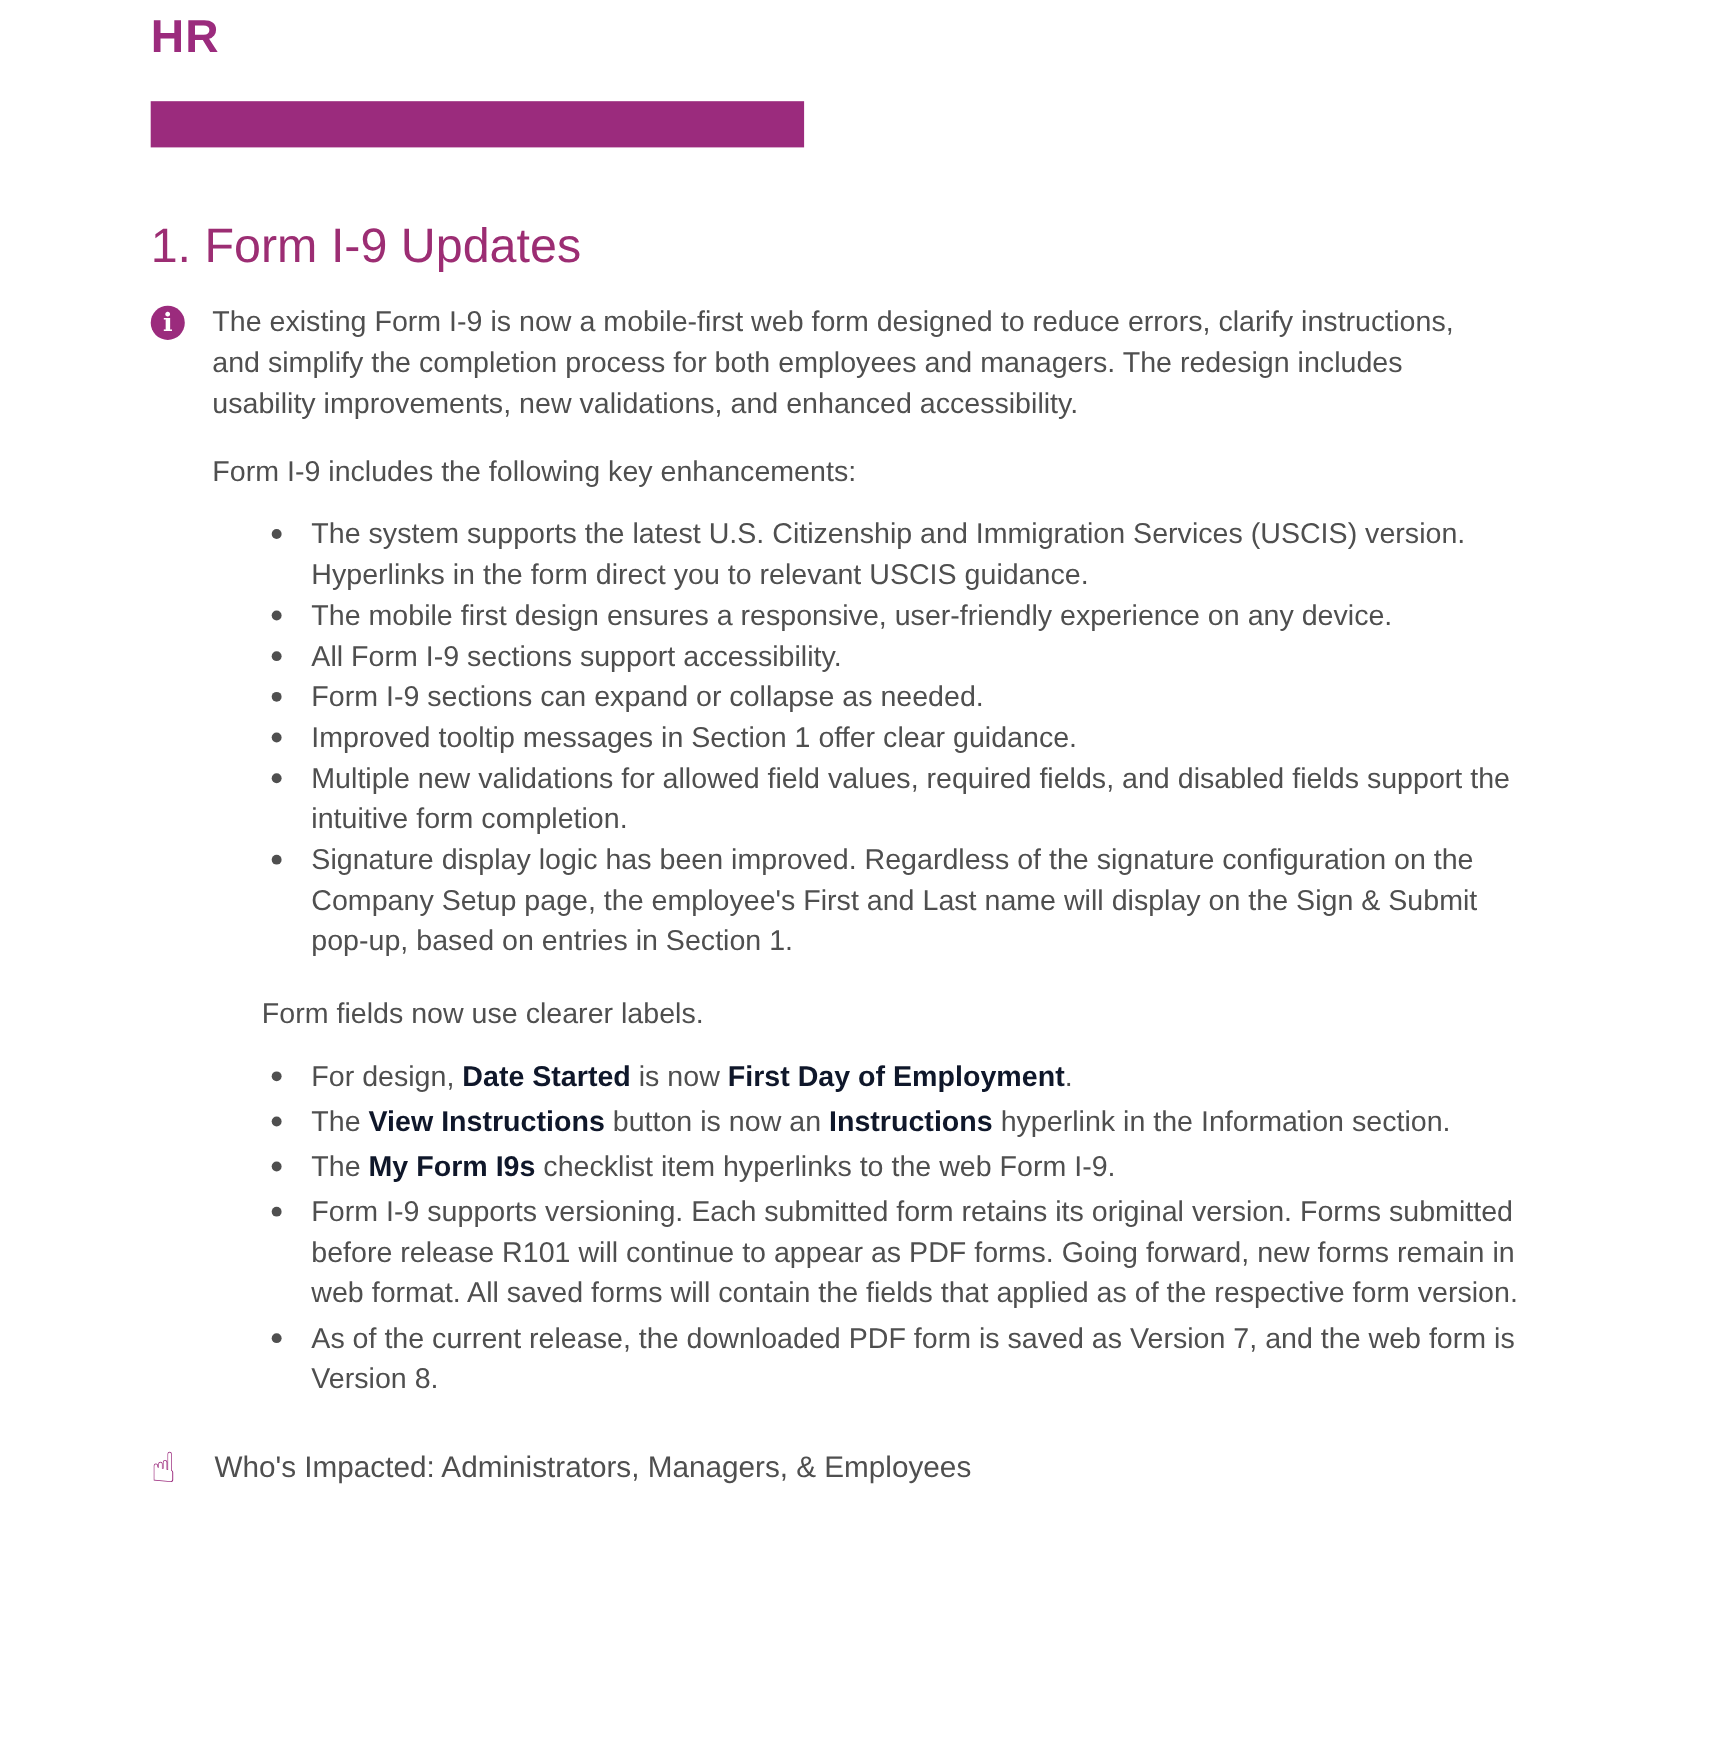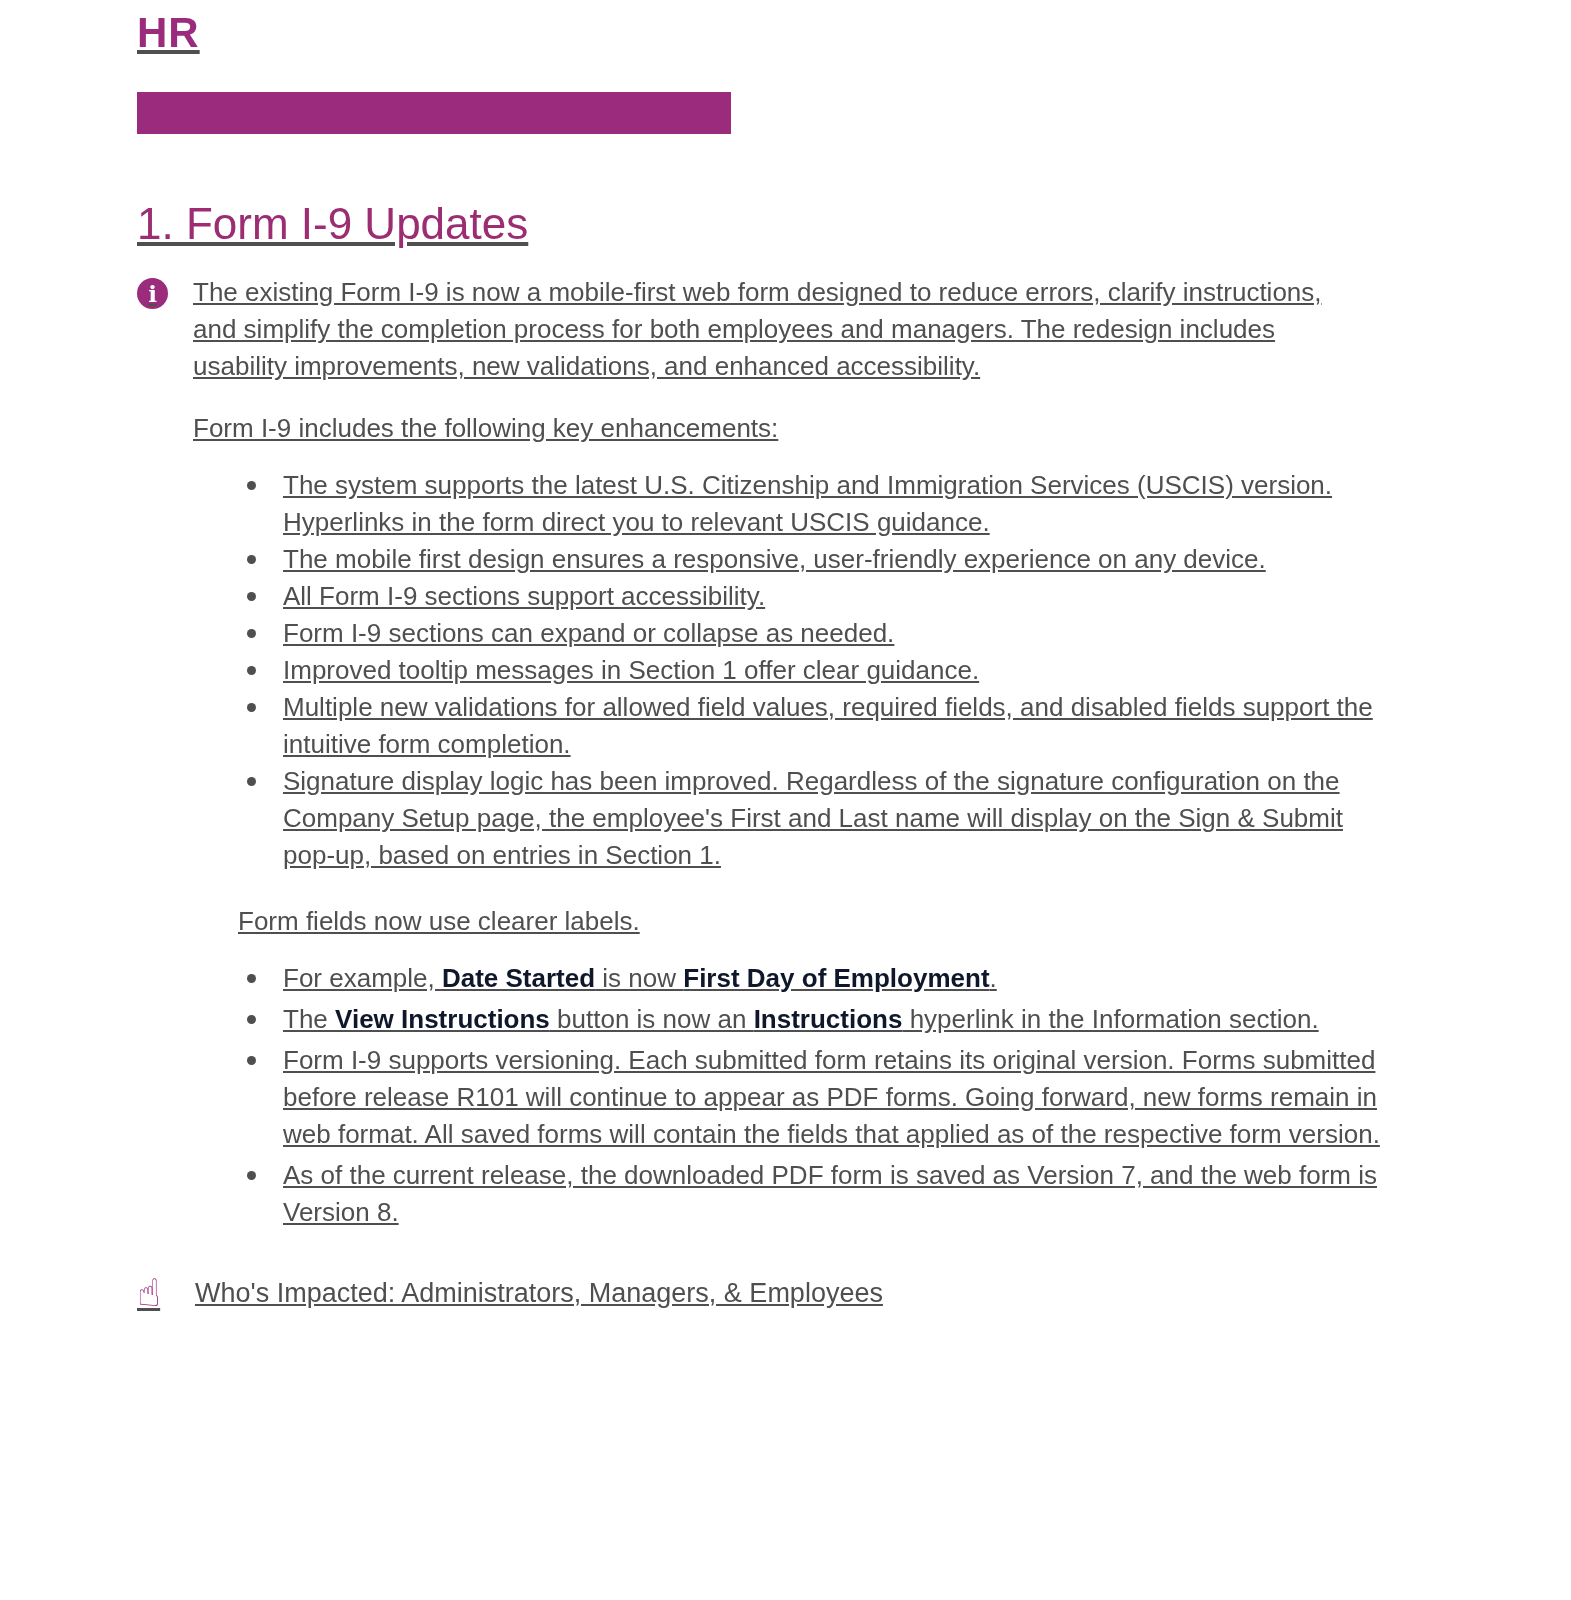--- a/index.html
+++ b/index.html
@@ -11,21 +11,21 @@
   html,body{height:1600px;overflow:hidden;}
   body{
     margin:0;
     width:1571px;
     background:#ffffff;
     font-family:"Liberation Sans", sans-serif;
     color:var(--text);
     font-size:26px;
     line-height:37px;
   }
-  .doc{padding:10px 130px 0 137px;text-decoration:underline;}
+  .doc{padding:10px 130px 0 137px;}
 
   .brand{
     color:var(--accent);
     font-size:42px;
     font-weight:700;
     line-height:46px;
     letter-spacing:1px;
   }
   .accent-bar{
     margin-top:36px;
@@ -132,22 +132,23 @@
       <li><span>All Form I-9 sections support accessibility.</span></li>
       <li><span>Form I-9 sections can expand or collapse as needed.</span></li>
       <li><span>Improved tooltip messages in Section 1 offer clear guidance.</span></li>
       <li><span>Multiple new validations for allowed field values, required fields, and disabled fields support the intuitive form completion.</span></li>
       <li><span>Signature display logic has been improved. Regardless of the signature configuration on the Company Setup page, the employee's First and Last name will display on the Sign &amp; Submit pop-up, based on entries in Section 1.</span></li>
     </ul>
 
   <p class="para-indent">Form fields now use clearer labels.</p>
 
   <ul class="doc-list spaced">
-      <li><span>For example, </span><strong>Date Started</strong><span> is now </span><strong>First Day of Employment</strong><span>.</span></li>
+      <li><span>For design, </span><strong>Date Started</strong><span> is now </span><strong>First Day of Employment</strong><span>.</span></li>
       <li><span>The </span><strong>View Instructions</strong><span> button is now an </span><strong>Instructions</strong><span> hyperlink in the Information section.</span></li>
+      <li><span>The </span><strong>My Form I9s</strong><span> checklist item hyperlinks to the web Form I-9.</span></li>
       <li><span>Form I-9 supports versioning. Each submitted form retains its original version. Forms submitted before release R101 will continue to appear as PDF forms. Going forward, new forms remain in web format. All saved forms will contain the fields that applied as of the respective form version.</span></li>
       <li><span>As of the current release, the downloaded PDF form is saved as Version 7, and the web form is Version 8.</span></li>
     </ul>
 
   <div class="impacted-row">
     <div class="hand-icon">☝</div>
     <div class="impacted-text">Who's Impacted: Administrators, Managers, &amp; Employees</div>
   </div>
 
 </div>

